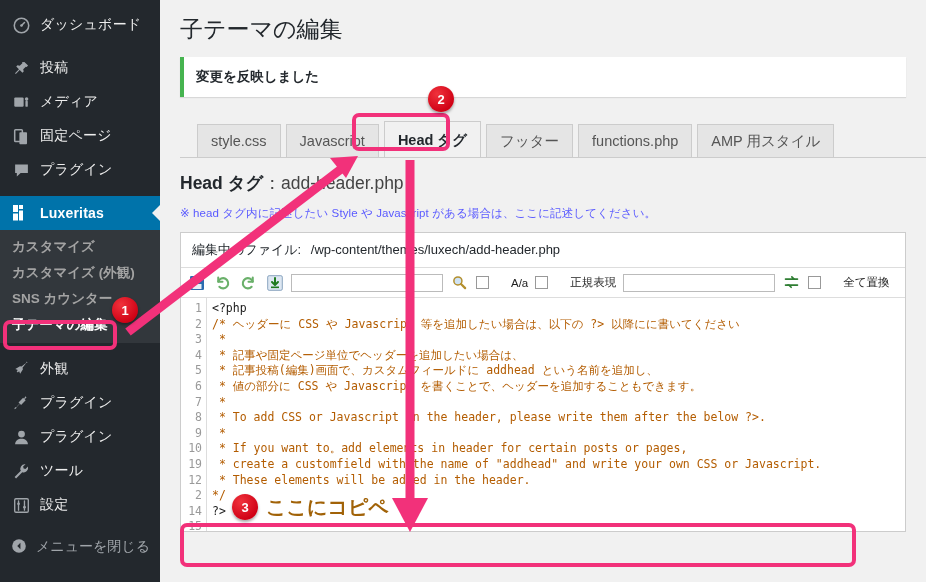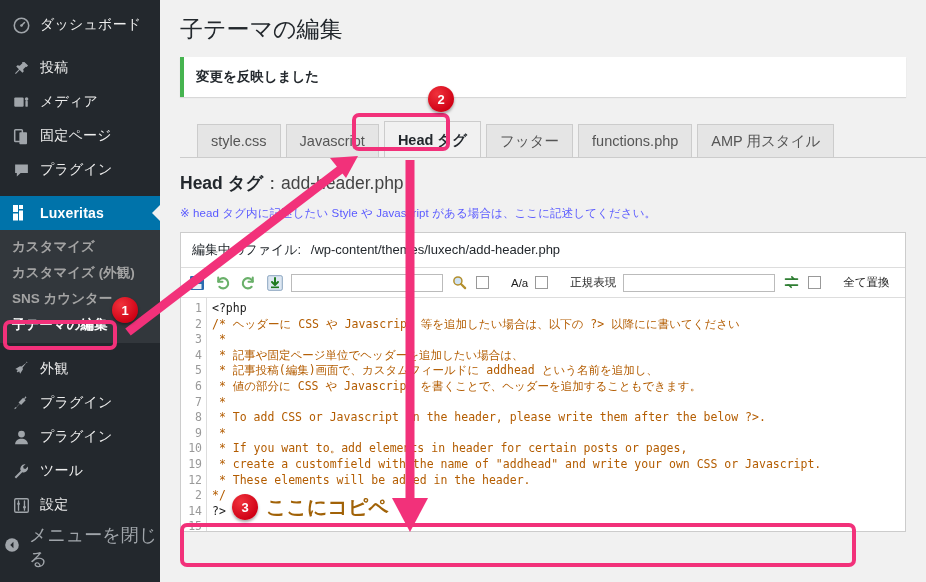--- a/index.html
+++ b/index.html
@@ -53,22 +53,22 @@
     color: #a3a3a3; font-size: 13.5px; line-height: 20px;
     white-space: nowrap;
     font-weight: bold;
   }
   .submenu-item.current { color: #fff; font-weight: bold; }
 
   .menu-sep { height: 9px; }
 
   #collapse {
     display: flex; align-items: center;
-    height: 32px; padding-left: 4px;
-    color: #a0a5aa; font-size: 18px;
+    height: 32px; padding-left: 11px;
+    color: #a0a5aa; font-size: 14px;
   }
   #collapse .mi-icon { margin-right: 9px; }
 
   
   #main {
     position: absolute; left: 160px; top: 0;
     width: 766px; height: 582px;
     background: #f1f1f1;
     overflow: hidden;
   }

